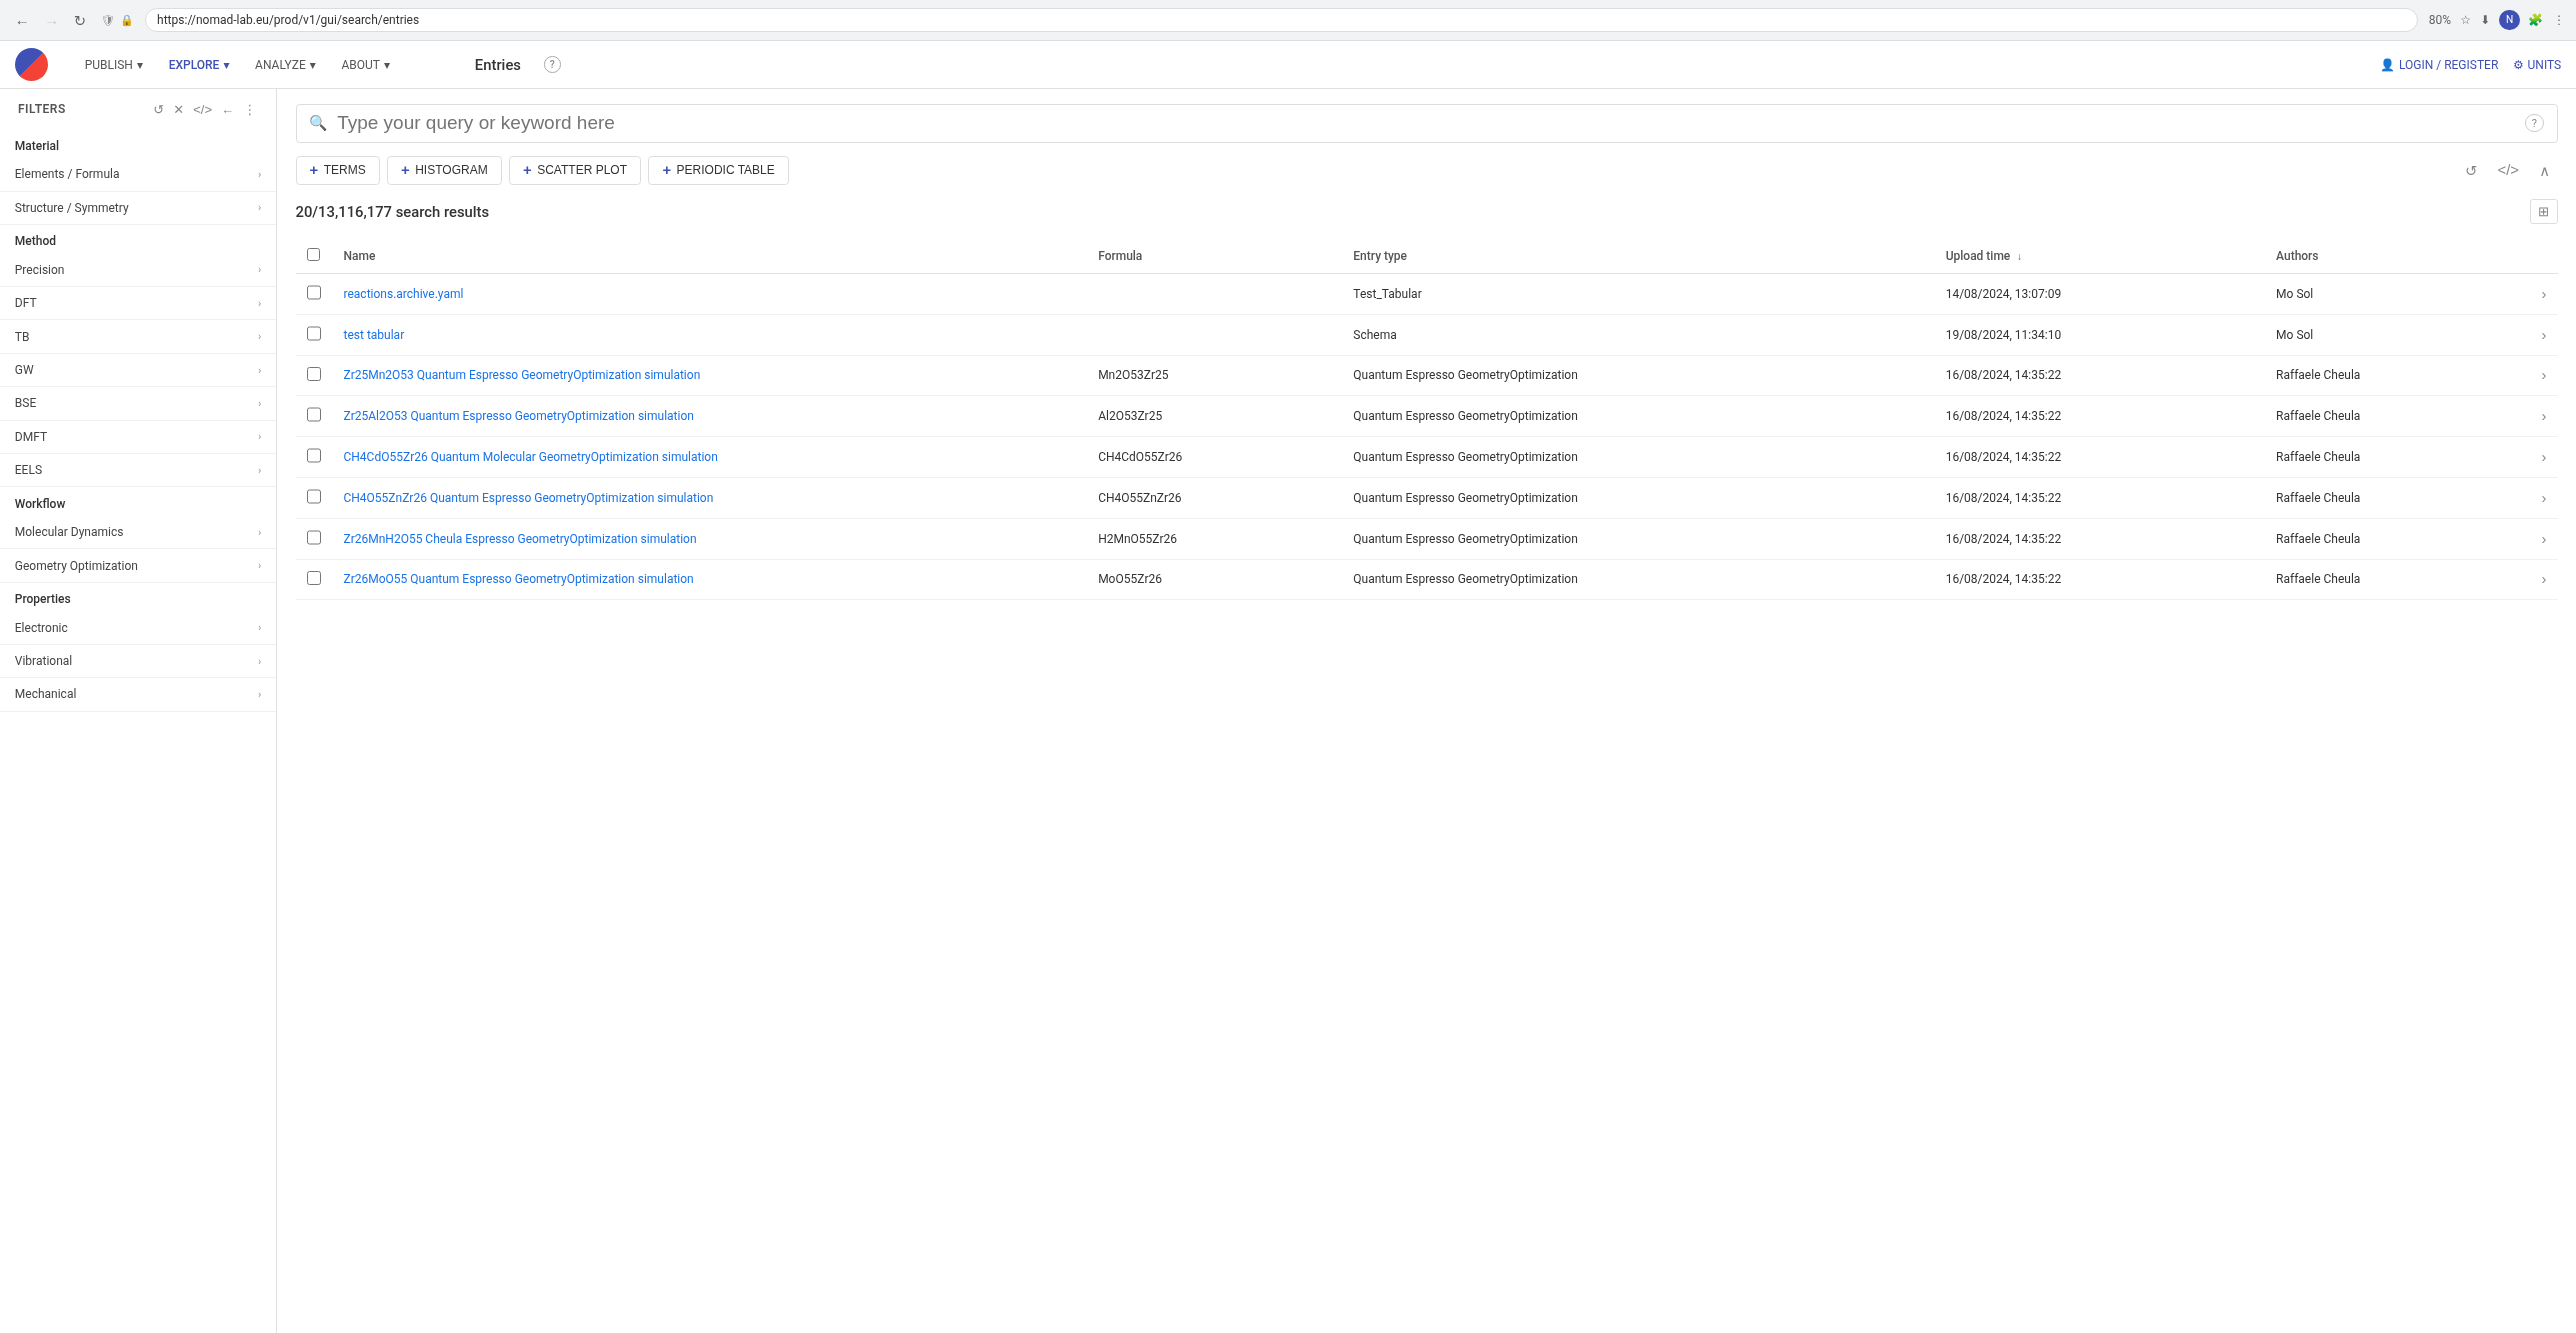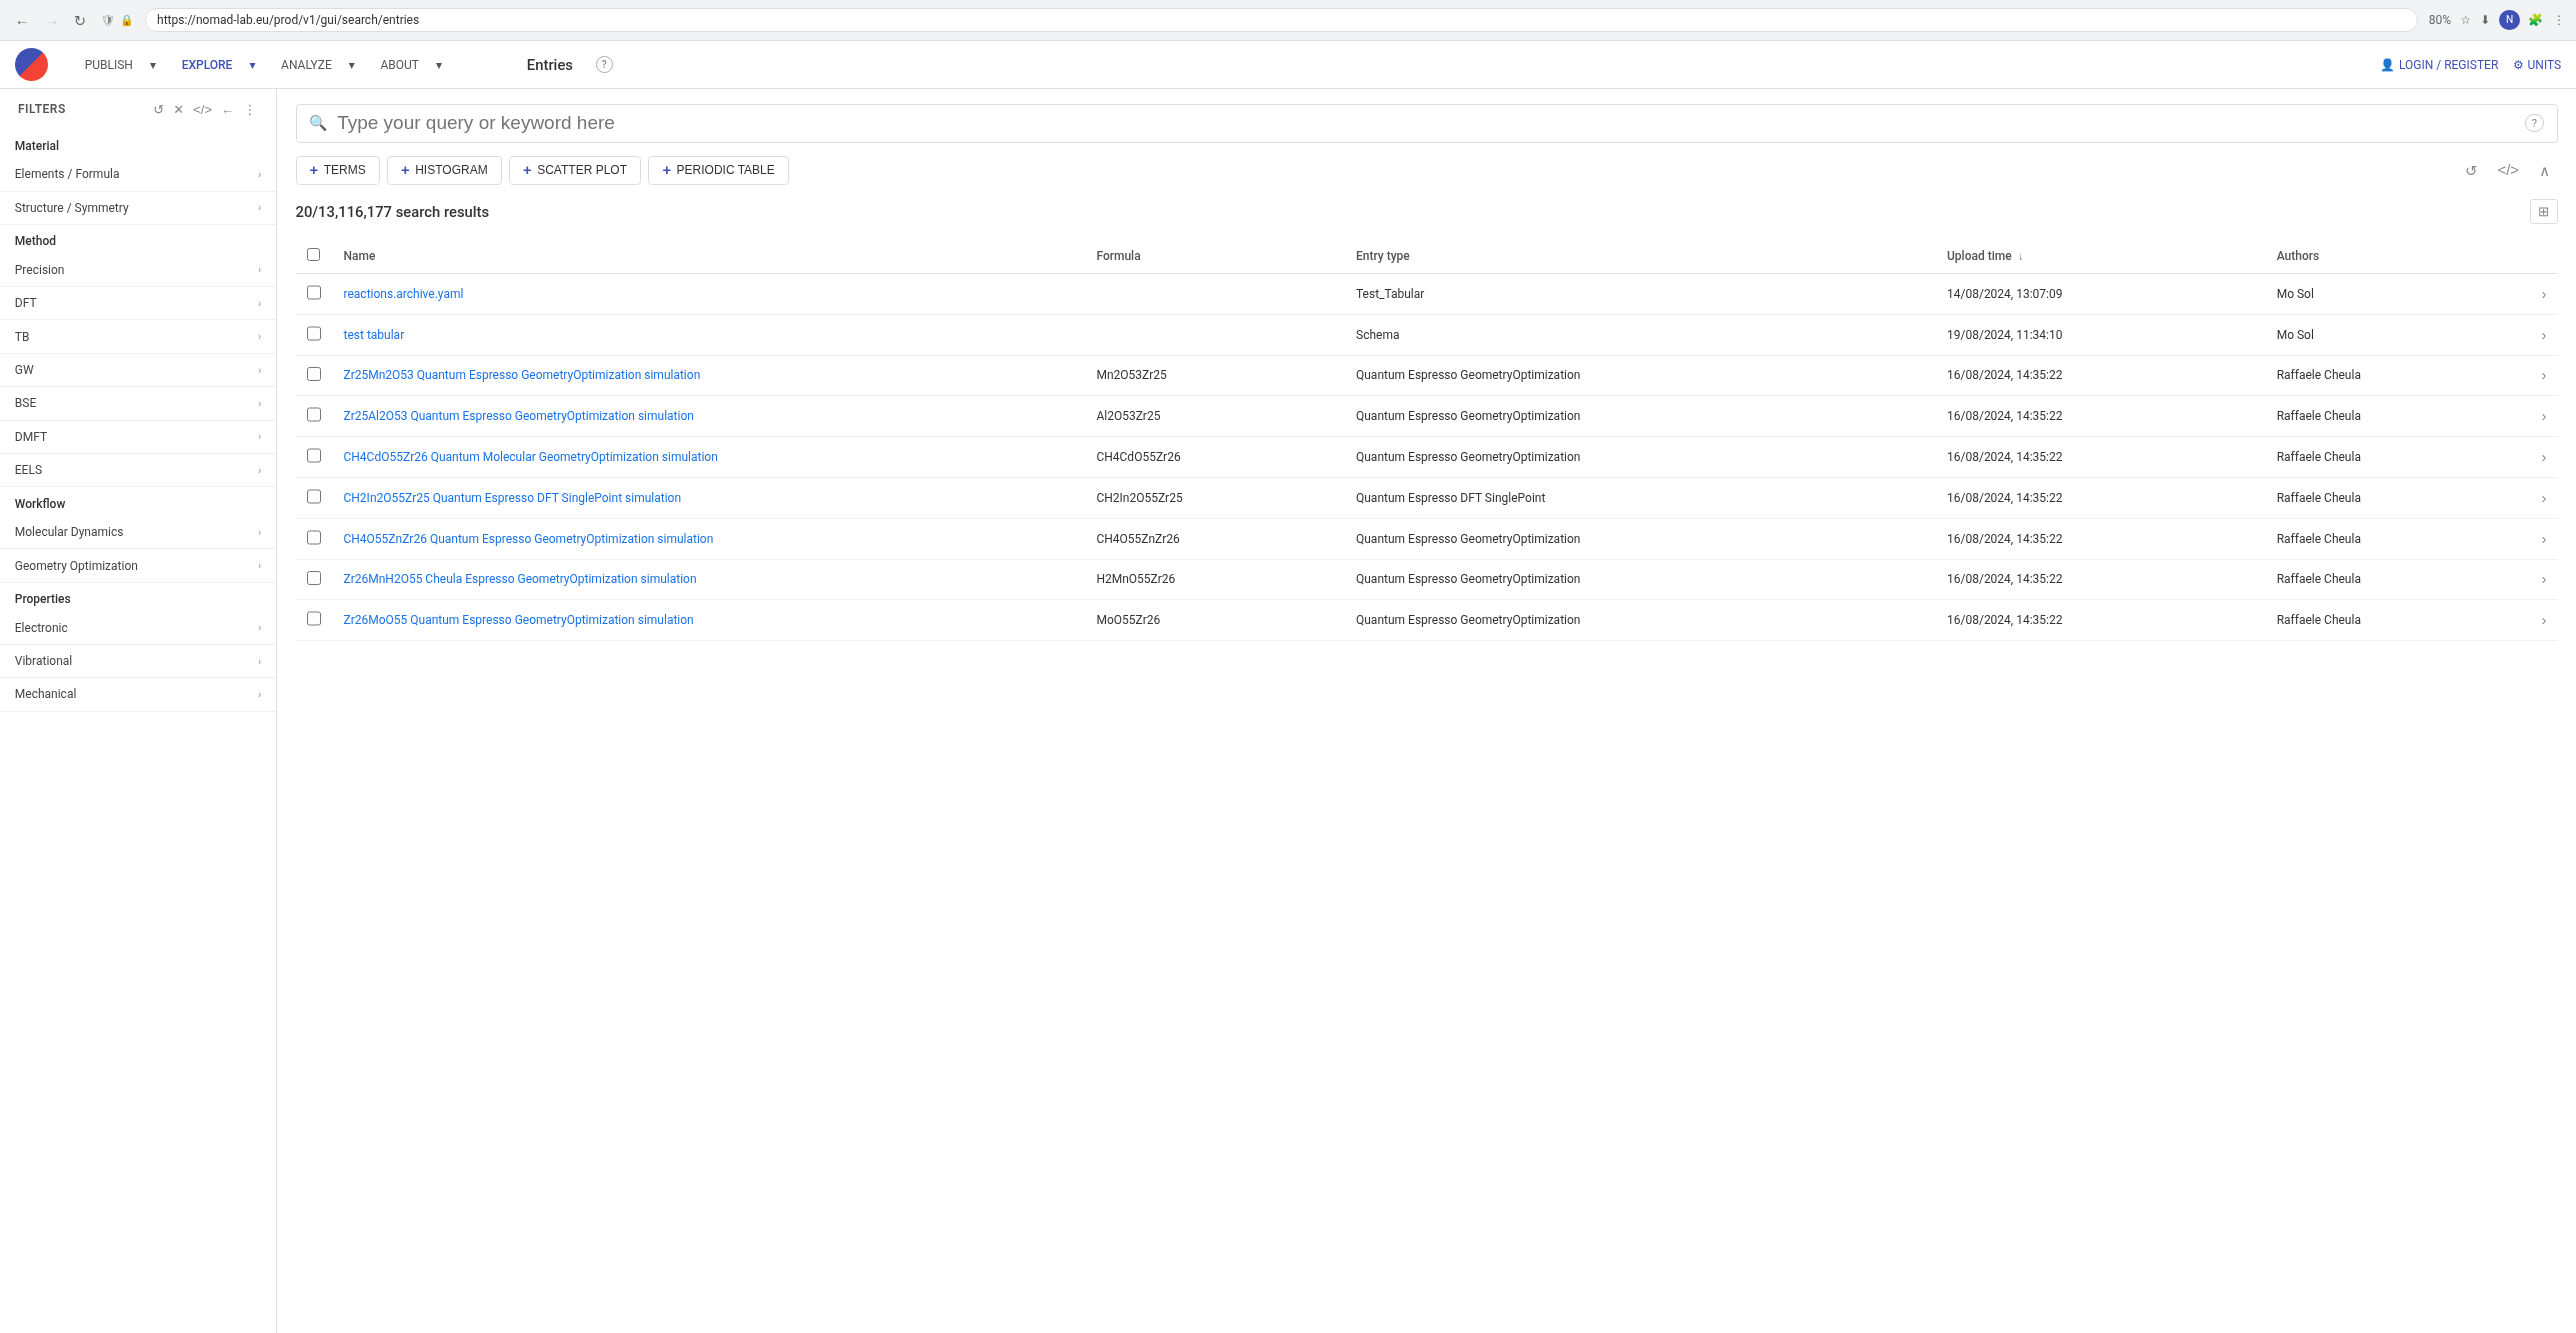--- a/index.html
+++ b/index.html
@@ -43,21 +43,21 @@
     }
     .logo { width: 33px; height: 33px; background: linear-gradient(135deg, #3f51b5 50%, #f44336 50%); border-radius: 50%; margin-right: 7.4px; }
     .nav-items { display: flex; gap: 3.7px; align-items: center; }
     .nav-item {
       padding: 5.5px 11px;
       cursor: pointer;
       font-size: 12px;
       color: #555;
       display: flex;
       align-items: center;
-      gap: 17px;
+      gap: 4px;
       border-radius: 3.7px;
     }
     .nav-item.active { color: #3f51b5; font-weight: 500; }
     .page-title {
       display: flex;
       align-items: center;
       gap: 23px;
       margin-left: 7.4px;
       font-size: 14.8px;
       font-weight: 500;
@@ -490,33 +490,20 @@
     <td>16/08/2024, 14:35:22</td>
     <td>Raffaele Cheula</td>
     <td class="arrow-col">
       <button class="arrow-btn">›</button>
     </td>
   </tr>
           <tr>
     <td class="checkbox-cell">
       <input type="checkbox" style="">
     </td>
-    <td style="color:#1a73e8;max-width:314px;overflow:hidden;text-overflow:ellipsis;white-space:nowrap;">CH2In2O55Zr25 Quantum Espresso DFT SinglePoint simulation</td>
-    <td>CH2In2O55Zr25</td>
-    <td>Quantum Espresso DFT SinglePoint</td>
-    <td>16/08/2024, 14:35:22</td>
-    <td>Raffaele Cheula</td>
-    <td class="arrow-col">
-      <button class="arrow-btn">›</button>
-    </td>
-  </tr>
-          <tr>
-    <td class="checkbox-cell">
-      <input type="checkbox" style="">
-    </td>
     <td style="color:#1a73e8;max-width:314px;overflow:hidden;text-overflow:ellipsis;white-space:nowrap;">CH4O55ZnZr26 Quantum Espresso GeometryOptimization simulation</td>
     <td>CH4O55ZnZr26</td>
     <td>Quantum Espresso GeometryOptimization</td>
     <td>16/08/2024, 14:35:22</td>
     <td>Raffaele Cheula</td>
     <td class="arrow-col">
       <button class="arrow-btn">›</button>
     </td>
   </tr>
           <tr>

